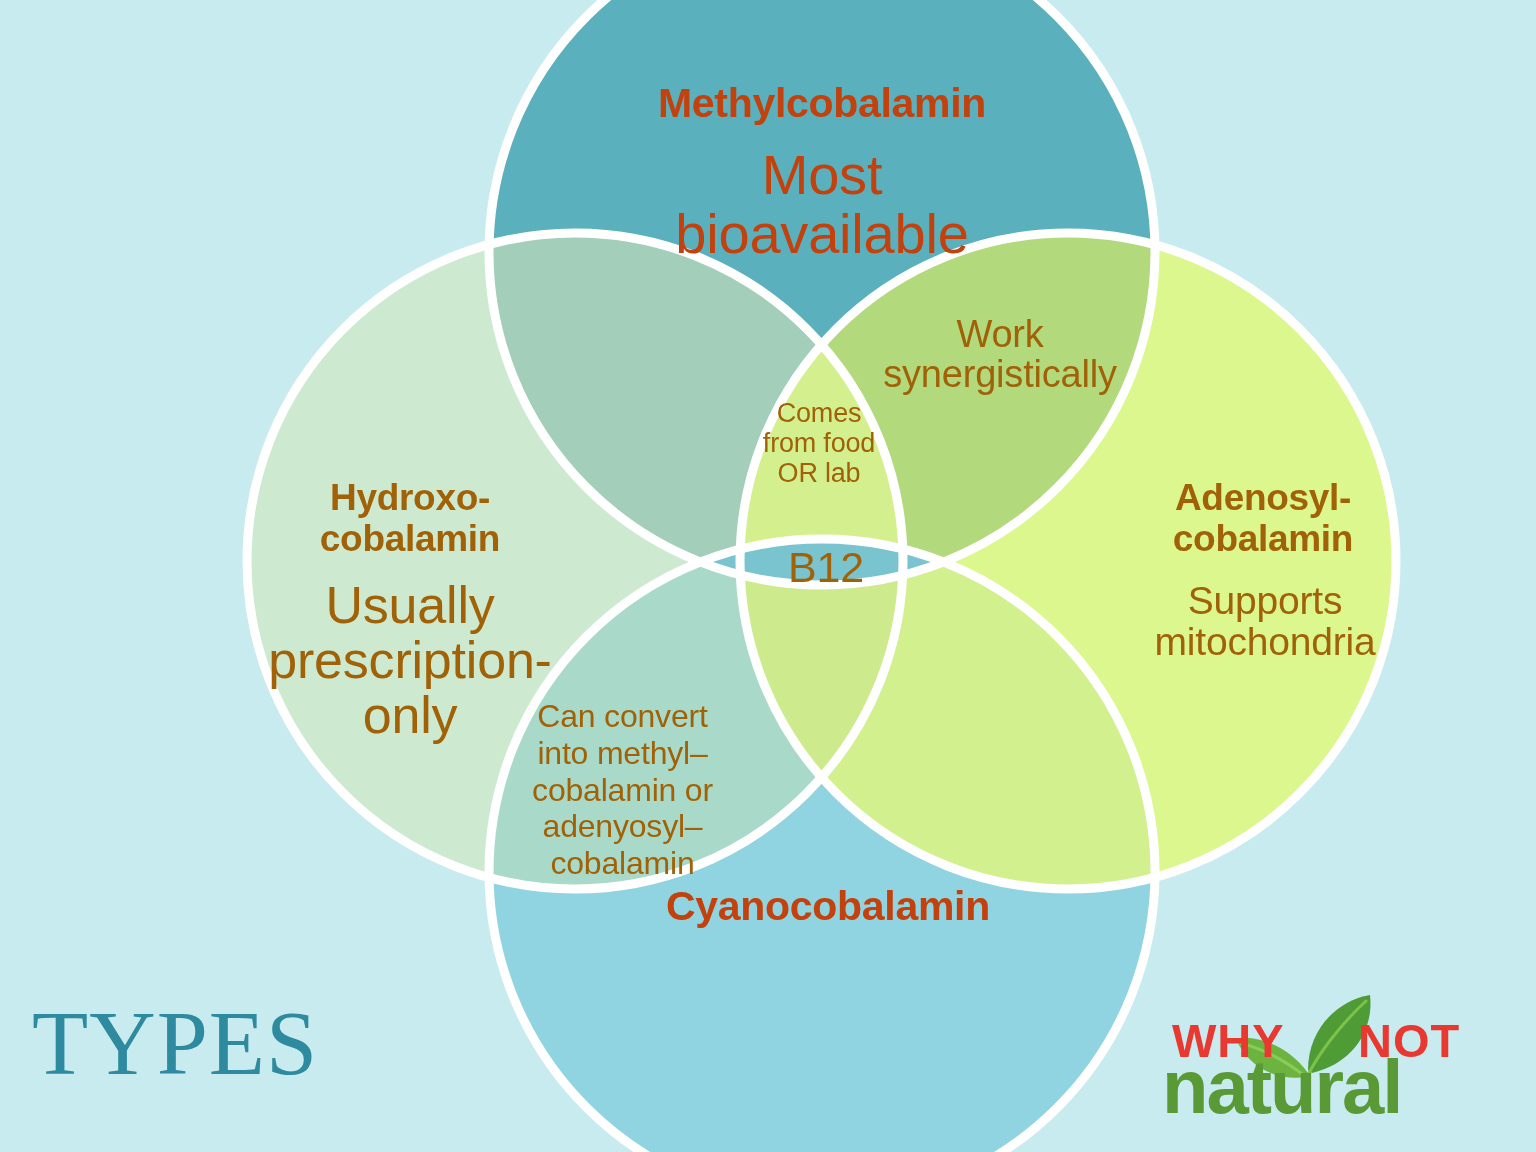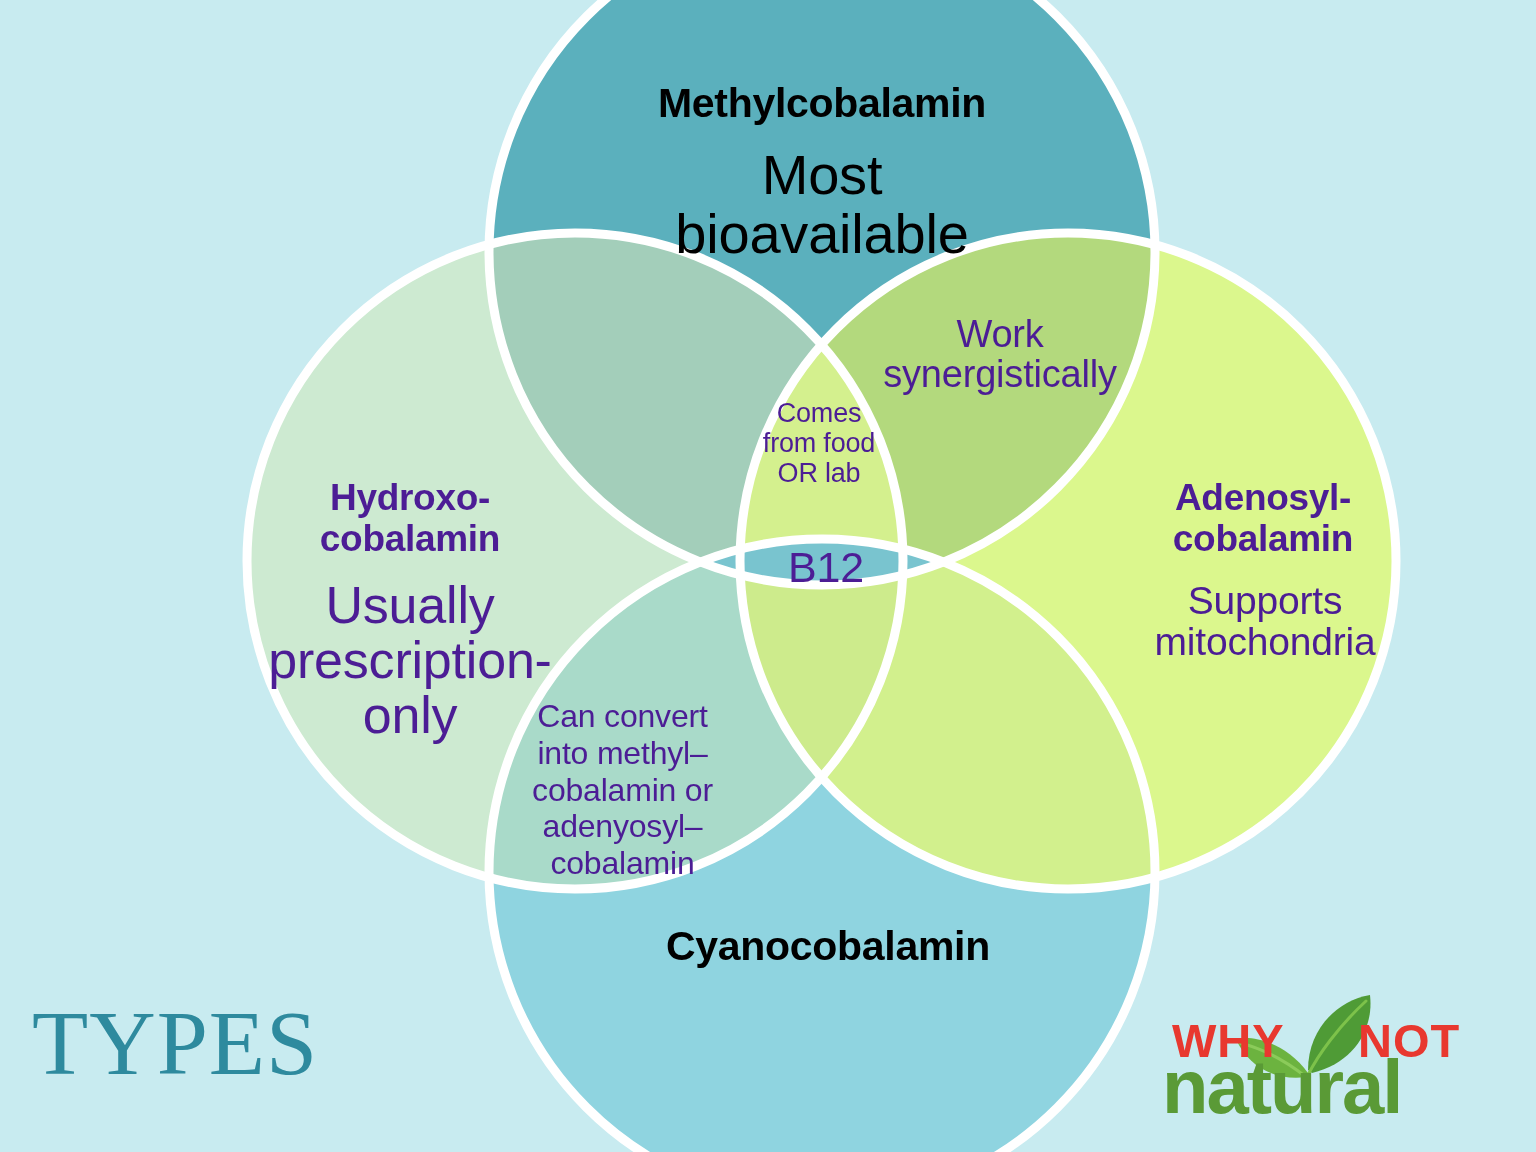--- a/index.html
+++ b/index.html
@@ -34,37 +34,37 @@
     white-space: pre-line;
   }
   .heading {
     font-weight: bold;
     letter-spacing: -0.3px;
   }
   .body {
     font-weight: 400;
     letter-spacing: -0.2px;
   }
-  .on-dark { color: #000000; }
-  .on-light { color: #4c1d95; }
+  .on-dark { color: #c2410c; }
+  .on-light { color: #a16207; }
 
   
   #t-meth-title { left: 522px; top: 82px;  width: 600px; font-size: 41px; }
   #t-meth-body  { left: 572px; top: 145px; width: 500px; font-size: 56px; }
 
   
   #t-hydroxo-title { left: 255px; top: 478px; width: 310px; font-size: 37px; line-height: 1.1; }
   #t-hydroxo-body  { left: 250px; top: 578px; width: 320px; font-size: 52px; }
 
   
   #t-adeno-title { left: 1103px; top: 478px; width: 320px; font-size: 37px; line-height: 1.1; }
   #t-adeno-body  { left: 1090px; top: 580px; width: 350px; font-size: 39px; }
 
   
-  #t-cyano-title { left: 548px; top: 925px;  width: 560px; font-size: 41px; }
+  #t-cyano-title { left: 548px; top: 885px;  width: 560px; font-size: 41px; }
   #t-cyano-body  { left: 620px; top: 992px;  width: 400px; font-size: 39px; }
 
   
   #t-synergy { left: 830px; top: 314px; width: 340px; font-size: 38px; }
   #t-comes   { left: 734px; top: 398px; width: 170px; font-size: 27px; line-height: 1.12; }
   #t-b12     { left: 716px; top: 545px; width: 220px; font-size: 43px; }
   #t-convert { left: 490px; top: 698px; width: 265px; font-size: 32px; line-height: 1.15; }
 
   
   #page-title {

